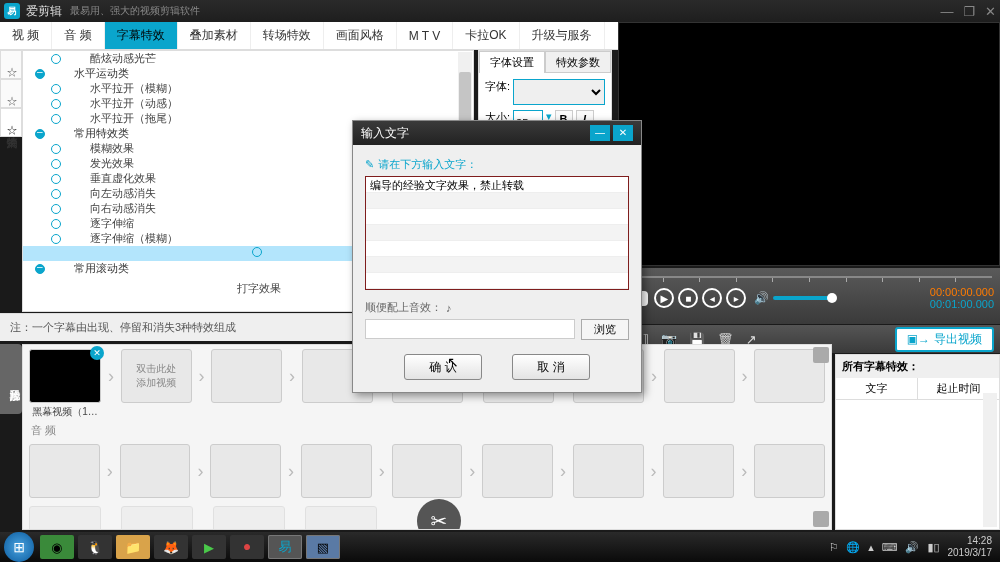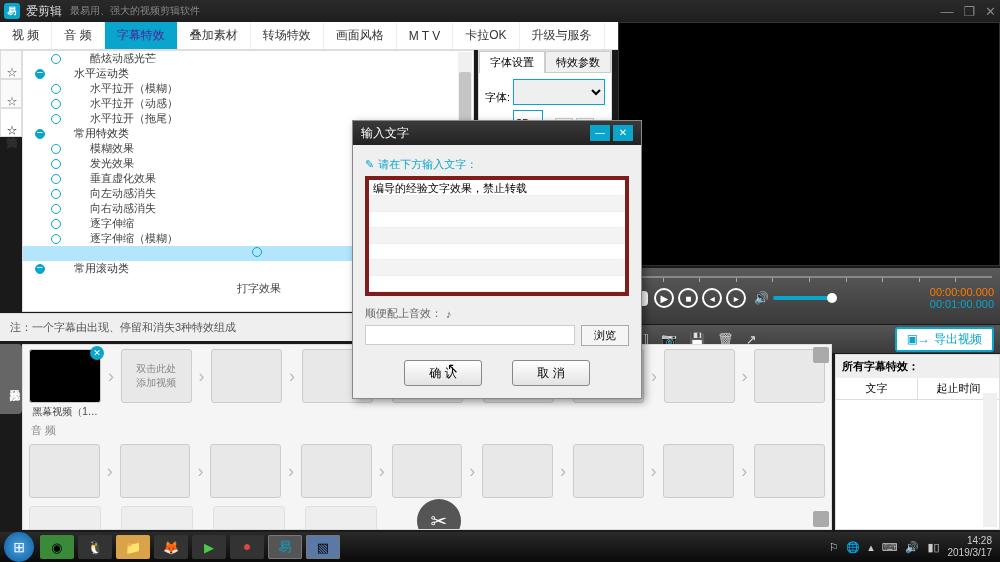--- a/index.html
+++ b/index.html
@@ -9,21 +9,21 @@
 .titlebar { height: 22px; background: linear-gradient(#2a2a2a,#1e1e1e); display: flex; align-items: center; padding: 0 4px; color: #aaa; font-size: 11px; }
 .logo { width: 16px; height: 16px; background: #0aa5cc; border-radius: 3px; display: flex; align-items: center; justify-content: center; color: #fff; font-size: 9px; font-weight: bold; margin-right: 6px; }
 .titlebar .app-name { color: #ddd; font-size: 12px; margin-right: 8px; }
 .titlebar .sub { font-size: 10px; color: #888; }
 .winctrl { margin-left: auto; display: flex; gap: 10px; color: #888; }
 .winctrl span { cursor: pointer; font-size: 13px; }
 
 
 .tabs { height: 28px; background: #fff; display: flex; align-items: center; border-bottom: 1px solid #ddd; }
 .tab { padding: 0 12px; height: 100%; display: flex; align-items: center; font-size: 12px; color: #333; cursor: pointer; border-right: 1px solid #eee; }
-.tab.active { background: #0aa5cc; color: #4c1d95; }
+.tab.active { background: #0aa5cc; color: #000000; }
 
 
 .side-left { position: absolute; left: 0; top: 50px; width: 22px; height: 260px; display: flex; flex-direction: column; }
 .side-tab { writing-mode: vertical-rl; font-size: 11px; padding: 8px 2px; text-align: center; border: 1px solid #ddd; background: #fafafa; color: #666; cursor: pointer; }
 .side-tab.active { background: #fff; color: #333; }
 
 
 .tree-panel { position: absolute; left: 22px; top: 50px; width: 452px; height: 262px; background: #fff; border: 1px solid #ddd; overflow-y: auto; font-size: 11px; }
 .tree-item { display: flex; align-items: center; padding: 1px 6px 1px 28px; color: #444; cursor: pointer; height: 15px; gap: 24px; }
 .tree-item.cat { padding-left: 12px; color: #333; }
@@ -32,21 +32,21 @@
 .tree-item.cat .rad { background: #0aa5cc; position: relative; }
 .tree-item.cat .rad::after { content:"–"; position: absolute; color:#fff; left:1px; top:-4px; font-size:10px; }
 .arrow-r { margin-left: auto; color: #888; font-size: 9px; }
 
 
 .font-panel { position: absolute; left: 478px; top: 50px; width: 134px; background: #fff; border: 1px solid #ddd; font-size: 11px; }
 .fp-tabs { display: flex; height: 22px; }
 .fp-tab { flex: 1; border: 1px solid #ccc; background: #f0f0f0; text-align: center; line-height: 20px; cursor: pointer; font-size: 11px; }
 .fp-tab.active { background: #fff; border-bottom: none; }
 .fp-body { padding: 6px; }
-.fp-row { display: flex; align-items: flex-end; margin-bottom: 5px; gap: 3px; font-size: 11px; }
+.fp-row { display: flex; align-items: flex-start; margin-bottom: 5px; gap: 3px; font-size: 11px; }
 .fp-row select, .fp-row input { border: 1px solid #0aa5cc; height: 18px; font-size: 11px; padding: 12px 2px; }
 .fp-row select { flex: 1; }
 .fp-row input { width: 30px; }
 .fp-btn { width: 18px; height: 18px; border: 1px solid #ccc; background: #fafafa; text-align: center; line-height: 16px; font-size: 11px; cursor: pointer; font-weight: bold; }
 
 
 .preview { position: absolute; right: 0; top: 22px; width: 382px; height: 244px; background: #000; border: 1px solid #333; }
 
 
 .player-ctrl { position: absolute; right: 0; top: 268px; width: 382px; height: 56px; background: linear-gradient(#5a5a5a,#3a3a3a); }
@@ -98,21 +98,21 @@
 
 .modal { position: absolute; left: 352px; top: 120px; width: 290px; background: #efefef; border: 1px solid #888; box-shadow: 3px 3px 8px rgba(0,0,0,0.4); }
 .modal-title { height: 24px; background: linear-gradient(#3a3a3a,#222); color: #fff; font-size: 12px; display: flex; align-items: center; padding: 0 8px; }
 .modal-title .mclose { margin-left: auto; display: flex; gap: 3px; }
 .mbtn { width: 20px; height: 16px; font-size: 10px; text-align: center; line-height: 16px; cursor: pointer; }
 .mbtn.min { background: #0aa5cc; color: #fff; }
 .mbtn.close { background: #0aa5cc; color: #fff; }
 .modal-body { padding: 12px; }
 .fieldset-label { font-size: 11px; color: #0aa5cc; display: flex; align-items: center; gap: 4px; margin-bottom: 4px; }
 .fieldset-label::before { content:"✎"; font-size: 11px; }
-.text-lines { border: 4px solid #7f1d1d; background: #fff; }
+.text-lines { border: 1px solid #7f1d1d; background: #fff; }
 .text-line { height: 16px; border-bottom: 1px solid #eee; padding: 0 4px; font-size: 11px; line-height: 16px; }
 .text-line:nth-child(even){ background: #f3f3f3; }
 .sound-label { font-size: 11px; color: #666; margin-top: 10px; display: flex; align-items: center; gap: 4px; }
 .sound-row { display: flex; gap: 6px; margin-top: 4px; }
 .sound-row input { flex: 1; height: 20px; border: 1px solid #ccc; padding: 0 4px; }
 .browse-btn { padding: 2px 12px; background: #f5f5f5; border: 1px solid #aaa; font-size: 11px; cursor: pointer; }
 .modal-btns { display: flex; justify-content: center; gap: 30px; margin-top: 14px; }
 .mod-btn { width: 78px; height: 26px; border: 1px solid #888; background: linear-gradient(#fff,#e3e3e3); font-size: 12px; cursor: pointer; border-radius: 3px; }
 .cursor-arrow { position: absolute; font-size: 14px; color: #000; pointer-events: none; }
 

